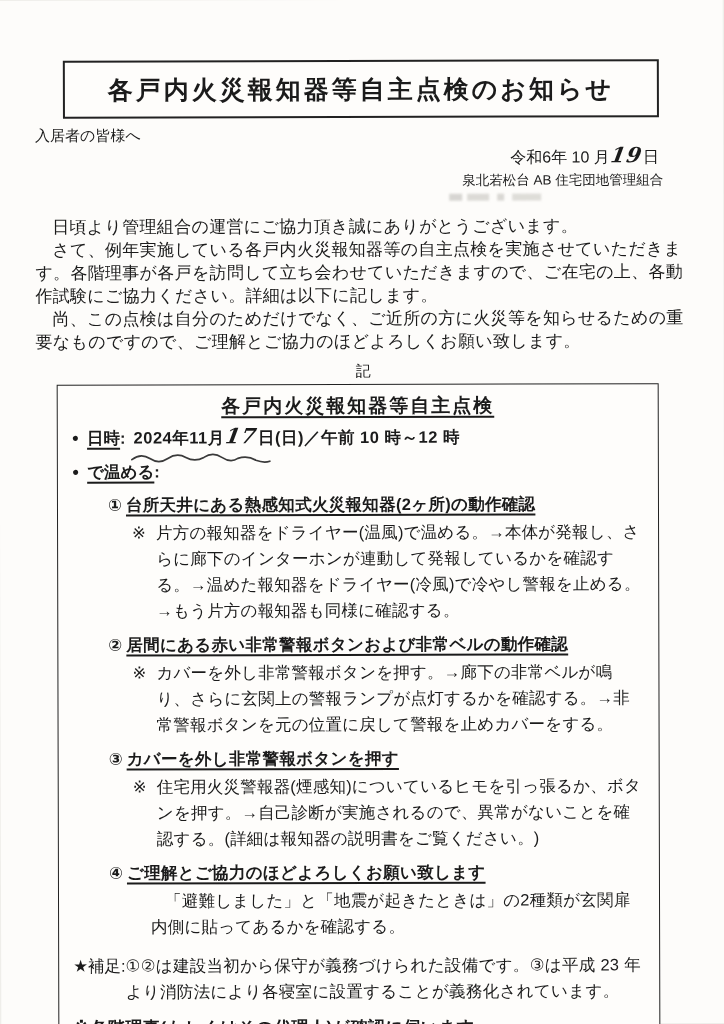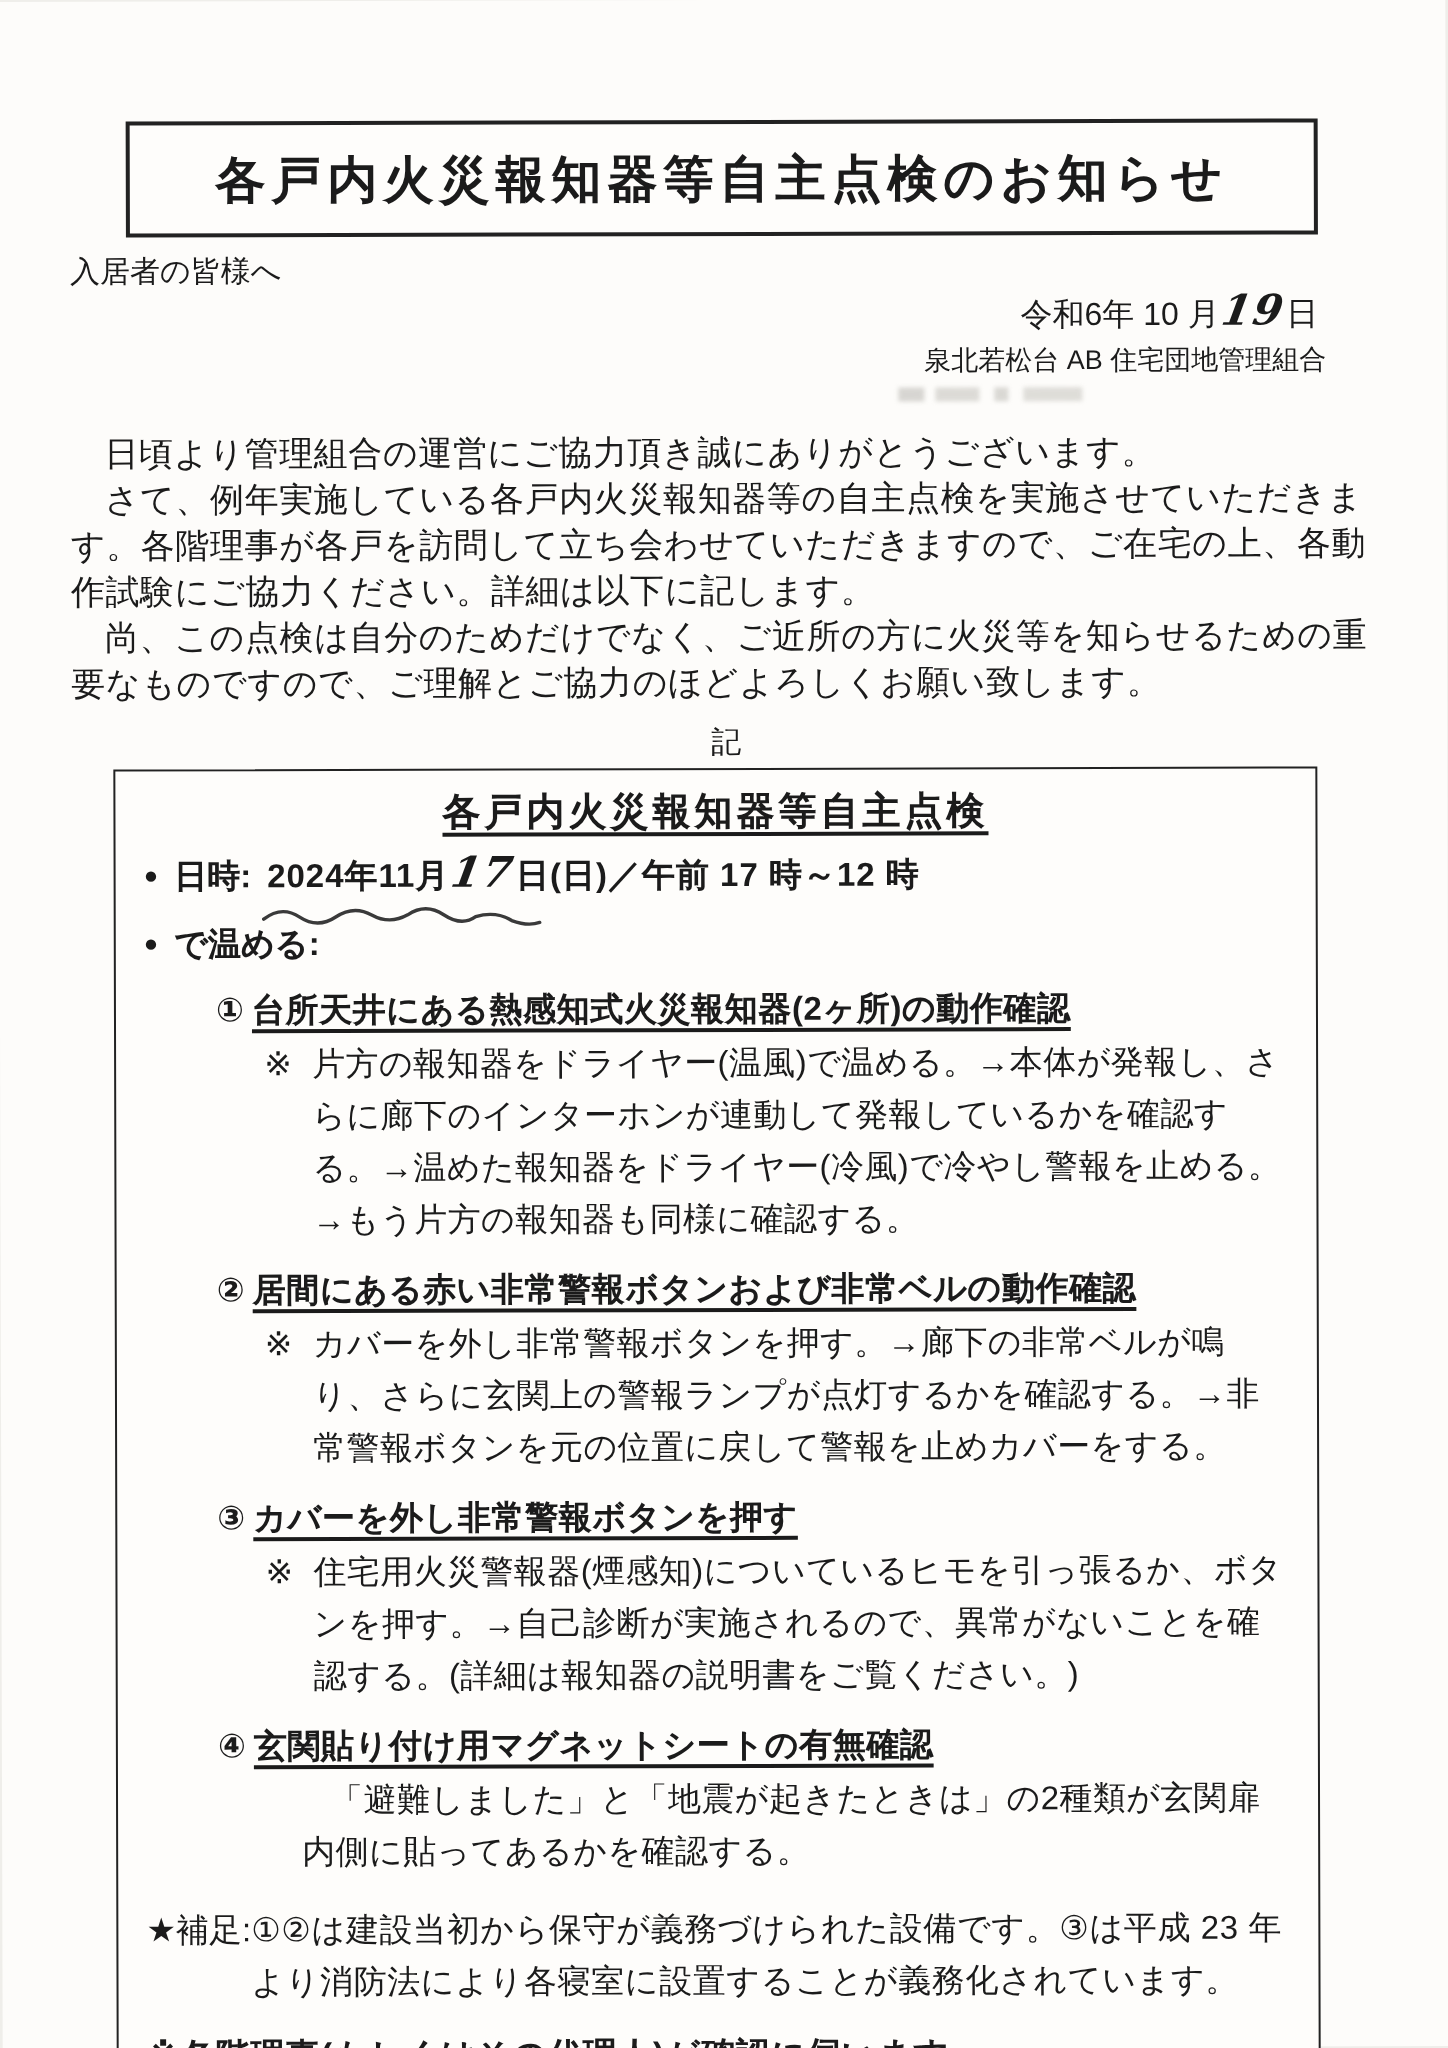--- a/index.html
+++ b/index.html
@@ -54,21 +54,21 @@
     font-size:16.5px;
   }
   .box-title{
     text-align:center;font-size:19px;font-weight:bold;letter-spacing:2px;
     text-decoration:underline;text-underline-offset:4px;text-decoration-thickness:1.5px;
   }
   .field-line{margin-top:8px;position:relative;}
   .bullet{font-size:12px;vertical-align:2px;margin-right:8px;}
   .field-label{
     font-weight:bold;
-    text-underline-offset:4px;text-decoration-thickness:1.5px;
+    text-decoration:underline;text-underline-offset:4px;text-decoration-thickness:1.5px;
   }
   .field-colon{font-weight:bold;}
   .dt-value{font-weight:bold;margin-left:8px;letter-spacing:.5px;}
   .handwritten{
     display:inline-block;
     font-family:"DejaVu Serif",serif;
     font-style:italic;font-weight:bold;
     font-size:21px;line-height:18px;
     transform:skewX(-10deg);
     letter-spacing:1px;
@@ -121,21 +121,21 @@
     <p>尚、この点検は自分のためだけでなく、ご近所の方に火災等を知らせるための重要なものですので、ご理解とご協力のほどよろしくお願い致します。</p>
   </div>
 
   <div class="record-label">記</div>
 
   <div class="notice-box">
 
     <div class="box-title">各戸内火災報知器等自主点検</div>
 
     <div class="field-line">
-      <span class="bullet">●</span><span class="field-label">日時</span><span class="field-colon">:</span><span class="dt-value"><span>2024年11月</span><span class="handwritten">17</span><span>日(日)／午前 17 時～12 時</span></span>
+      <span class="bullet">●</span><span class="field-label">日時</span><span class="field-colon">:</span><span class="dt-value"><span>2024年11月</span><span class="handwritten">17</span><span>日(日)／午前 10 時～12 時</span></span>
       <svg class="squiggle" width="142" height="12" viewBox="0 0 142 12">
         <path d="M2 8 q 9 -7 18 -1 t 18 0 q 9 -6 18 -1 t 18 0 q 9 -6 18 0 t 16 1 q 10 -3 18 2 q 8 3 14 1" fill="none" stroke="#3a3a3a" stroke-width="1.7" stroke-linecap="round"></path>
       </svg>
     </div>
 
     <div class="field-line contents-line">
       <span class="bullet">●</span><span class="field-label">で温める</span><span class="field-colon">:</span>
     </div>
 
     <div class="item">
@@ -160,21 +160,21 @@
       <div class="item-heading-row">
         <span class="item-num">③</span><span class="item-heading">カバーを外し非常警報ボタンを押す</span>
       </div>
       <div class="item-note">
         <span class="note-marker">※</span><span class="note-text">住宅用火災警報器(煙感知)についているヒモを引っ張るか、ボタンを押す。→自己診断が実施されるので、異常がないことを確認する。(詳細は報知器の説明書をご覧ください。)</span>
       </div>
     </div>
 
     <div class="item">
       <div class="item-heading-row">
-        <span class="item-num">④</span><span class="item-heading">玄関貼り付け用マグネットシートの有無確認</span>
+        <span class="item-num">④</span><span class="item-heading">ご理解とご協力のほどよろしくお願い致します</span>
       </div>
       <div class="item-note quote-note">
         <span class="note-text">「避難しました」と「地震が起きたときは」の2種類が玄関扉内側に貼ってあるかを確認する。</span>
       </div>
     </div>
 
     <div class="supplement">
       <span class="supp-marker"><span>★</span><span>補足:</span></span>
       <span class="supp-text">①②は建設当初から保守が義務づけられた設備です。③は平成 23 年より消防法により各寝室に設置することが義務化されています。</span>
     </div>

